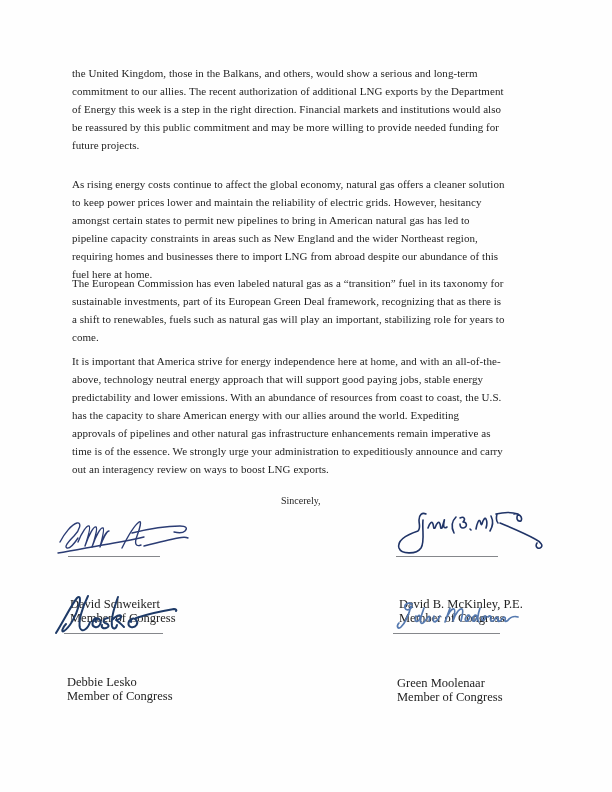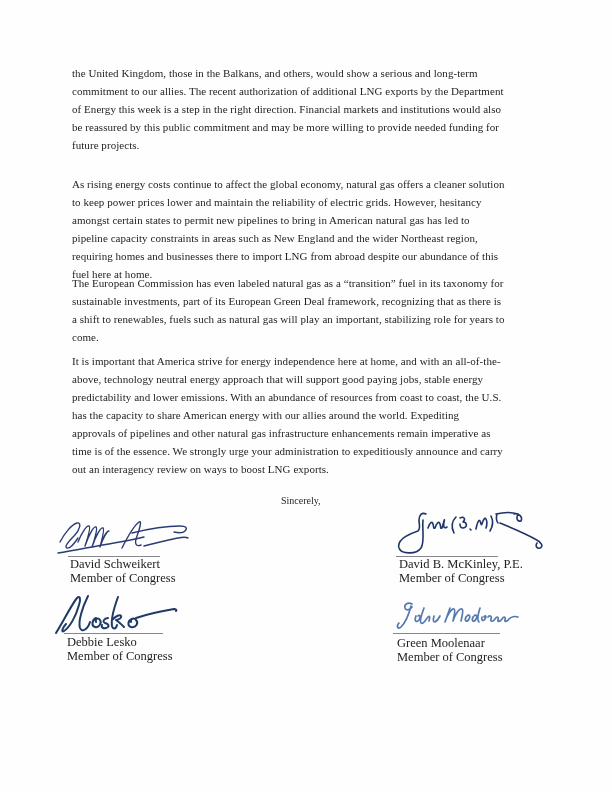--- a/index.html
+++ b/index.html
@@ -28,20 +28,21 @@
   .sig-line {
     position:absolute;
     height:1px;
     background:#85878b;
   }
   .sig-name-block {
     position:absolute;
     font-size:12.5px;
     line-height:14px;
     color:#222222;
+    margin-top:40px;
   }
 </style>
 </head>
 <body>
 
 <div class="page">
 
   <div class="para" style="top:64px">the United Kingdom, those in the Balkans, and others, would show a serious and long-term
 commitment to our allies. The recent authorization of additional LNG exports by the Department
 of Energy this week is a step in the right direction. Financial markets and institutions would also

